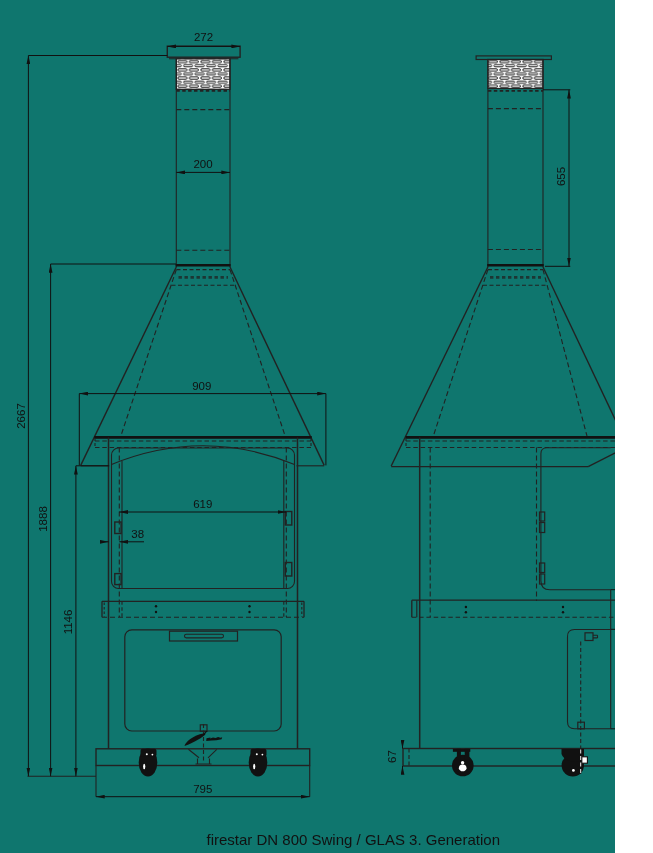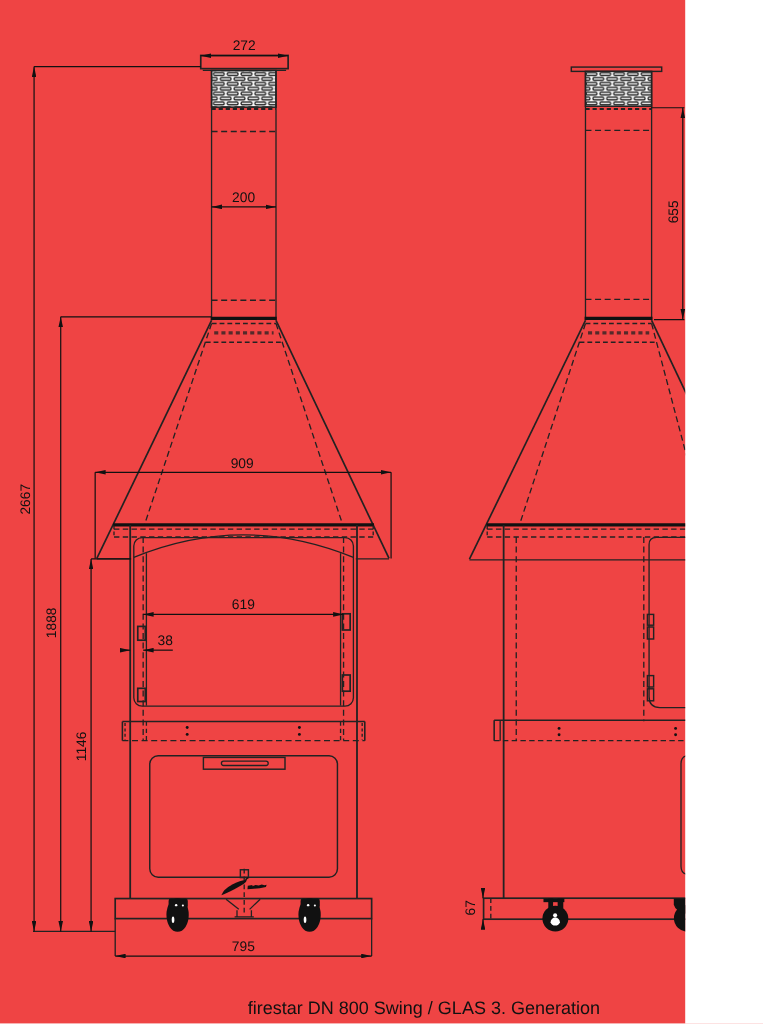--- a/index.html
+++ b/index.html
@@ -1,16 +1,16 @@
 <!DOCTYPE html>
 <html><head>
 <meta charset="utf-8">
 <style>
   html,body{margin:0;padding:0;background:#fff;}
-  #page{position:relative;width:571px;height:853px;background:#ef4444;overflow:hidden;}
+  #page{position:relative;width:615px;height:853px;background:#0f766e;overflow:hidden;}
   svg{position:absolute;left:0;top:0;}
   text{font-family:"Liberation Sans",sans-serif;fill:#111;}
 </style>
 </head>
 <body>
 <div id="page">
 <svg width="653" height="853" viewBox="0 0 653 853">
 <defs>
   <marker id="ae" markerUnits="userSpaceOnUse" markerWidth="9" markerHeight="4" refX="8.7" refY="2" orient="auto">
           <path d="M8.7,2 L0,0.1 L0,3.9 Z" fill="#111"></path>

